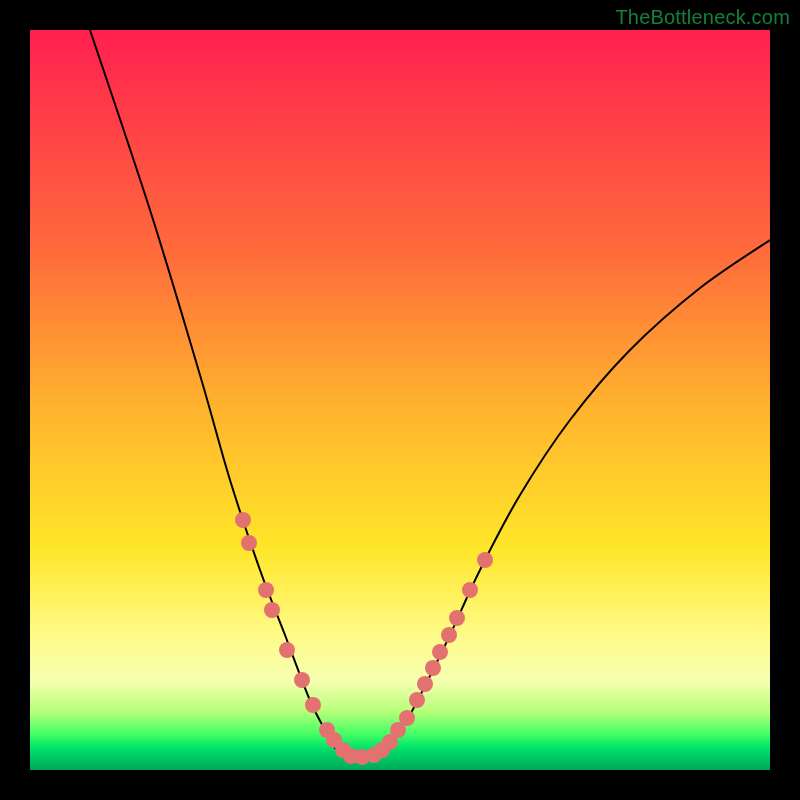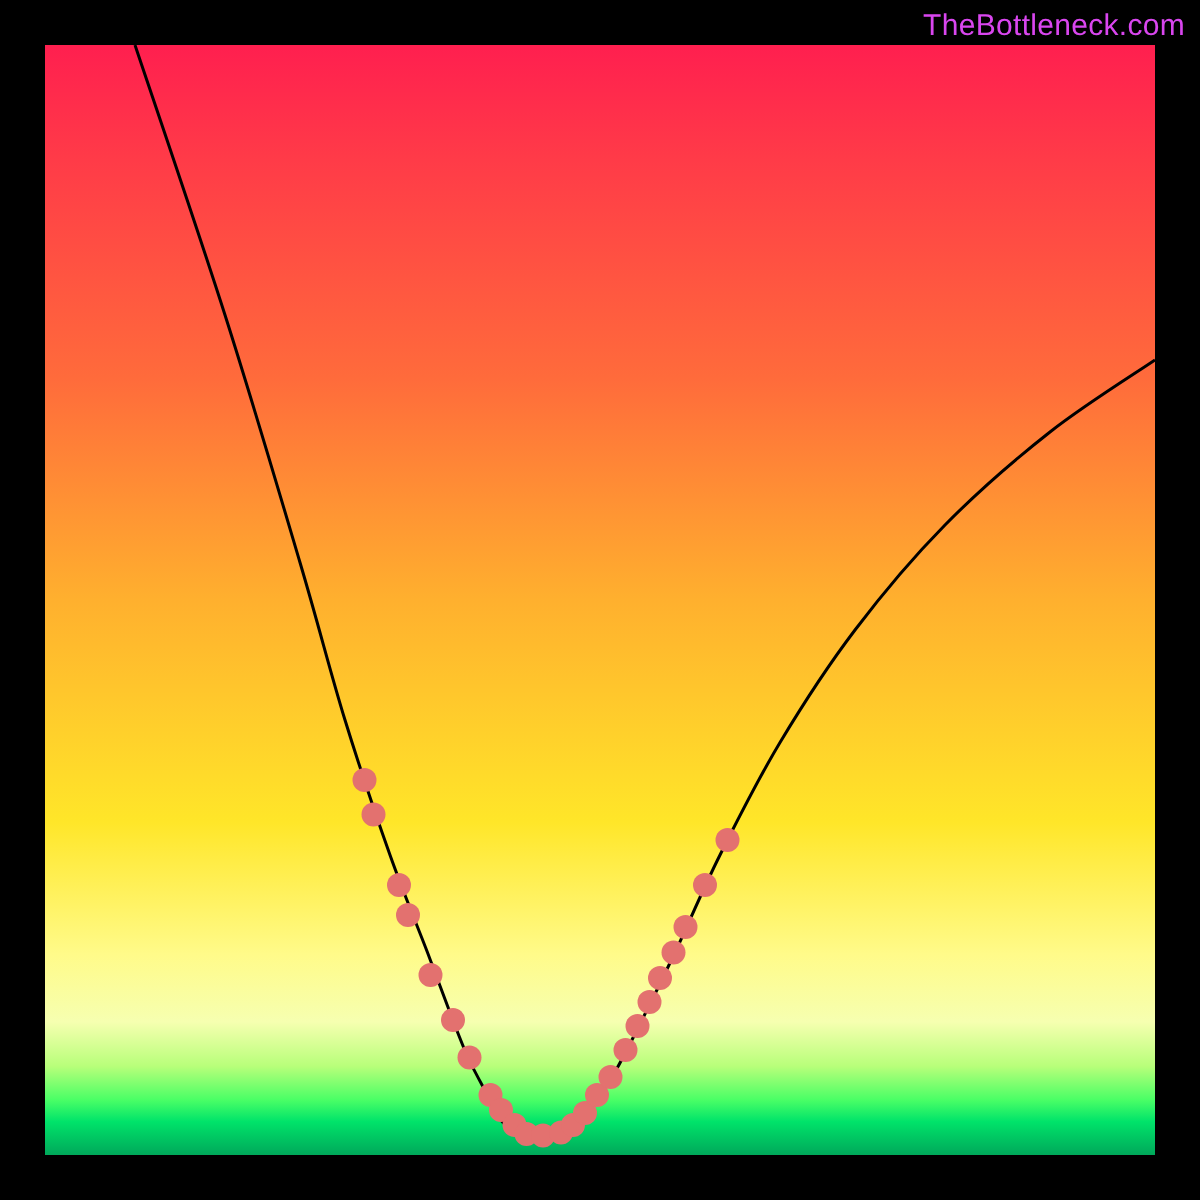--- a/index.html
+++ b/index.html
@@ -53,21 +53,21 @@
     position: absolute;
     left: 0;
     top: 0;
     width: 100%;
     height: 100%;
   }
   .watermark {
     position: absolute;
     top: 6px;
     right: 10px;
-    color: #d946ef;
+    color: #15803d;
     font-size: 20px;
     font-weight: 500;
     letter-spacing: 0.2px;
     user-select: none;
   }
 </style>
 </head>
 <body>
 
 <div class="frame">

